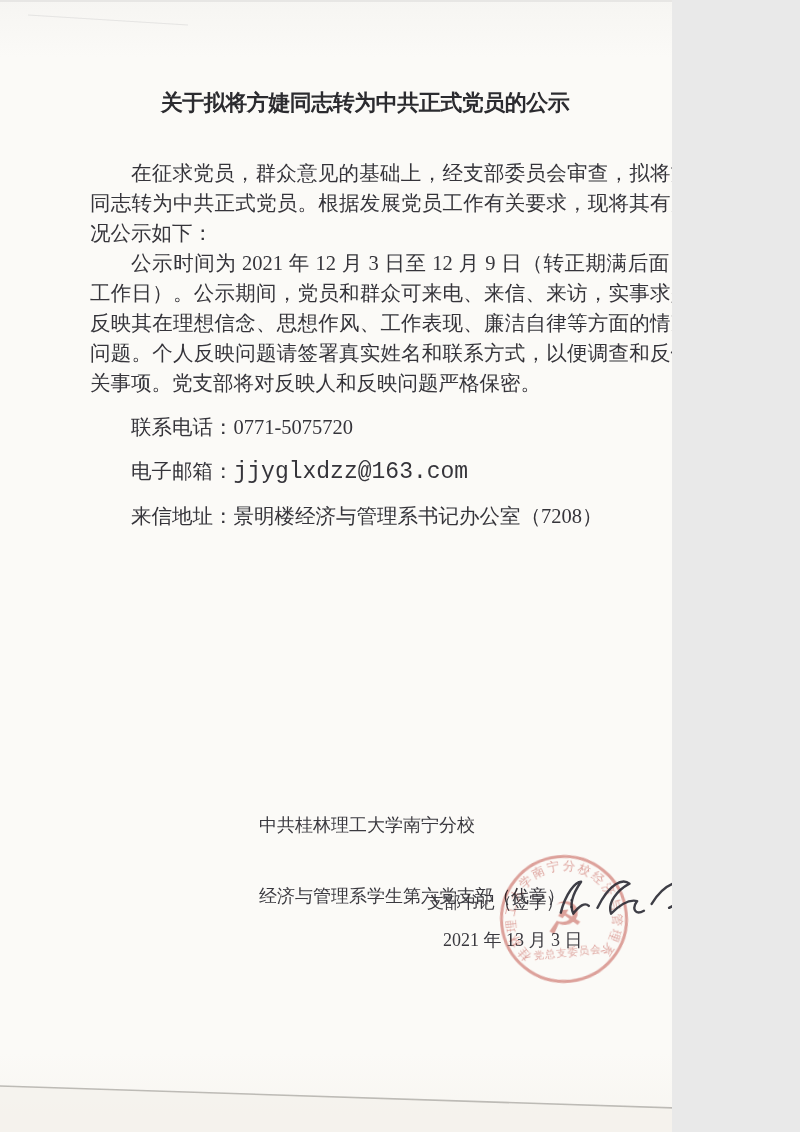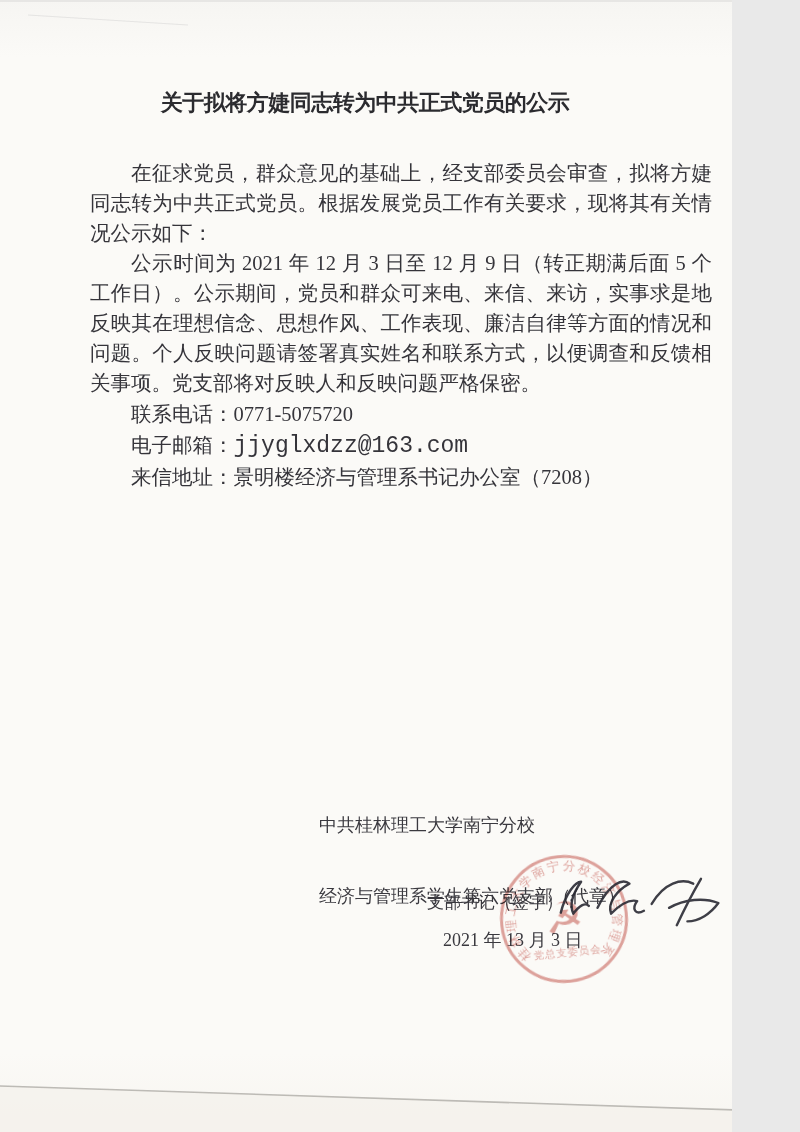--- a/index.html
+++ b/index.html
@@ -1,32 +1,32 @@
 <!DOCTYPE html>
 <html lang="zh"><head>
 <meta charset="utf-8">
 <style>
   html,body{margin:0;padding:0;background:#e9e9e9;}
   .page{
-    position:relative;width:732px;height:1132px;overflow:hidden;
+    position:relative;width:672px;height:1132px;overflow:hidden;
     background:linear-gradient(180deg,#f6f5f2 0%,#fbfaf7 5%,#fbfaf7 93%,#f7f5f0 100%);
     font-family:"Liberation Serif","DejaVu Serif",serif;color:#35343a;
   }
   .scan{filter:blur(0.25px);}
   .doc-title{
     position:absolute;top:88px;left:0;width:730px;text-align:center;
     font-family:"Liberation Sans","DejaVu Sans",sans-serif;
     font-weight:700;font-size:22px;letter-spacing:-0.5px;color:#2b2b2f;
   }
   .body-block{
     position:absolute;left:90px;top:158px;width:622px;
     font-size:20.5px;line-height:30px;text-align:justify;
   }
   .body-block p{margin:0;text-indent:2em;}
-  .contact-line{padding-left:2em;margin-top:1px;white-space:nowrap;}
+  .contact-line{padding-left:2em;margin-top:14px;white-space:nowrap;}
   .value-mono{font-family:"Liberation Mono","DejaVu Sans Mono",monospace;font-size:23px;}
   .closing-line{position:absolute;white-space:nowrap;font-size:18px;color:#3a393f;}
   .org1{top:813px;right:197px;text-align:right;}
   .org2{top:884px;right:107px;}
   .secretary{top:891px;left:427px;font-size:17px;}
   .dateline{top:928px;left:443px;}
   .stamp{
     position:absolute;left:493px;top:848px;width:142px;height:142px;
     transform:rotate(-6deg);filter:blur(0.7px);mix-blend-mode:multiply;opacity:0.85;
   }

